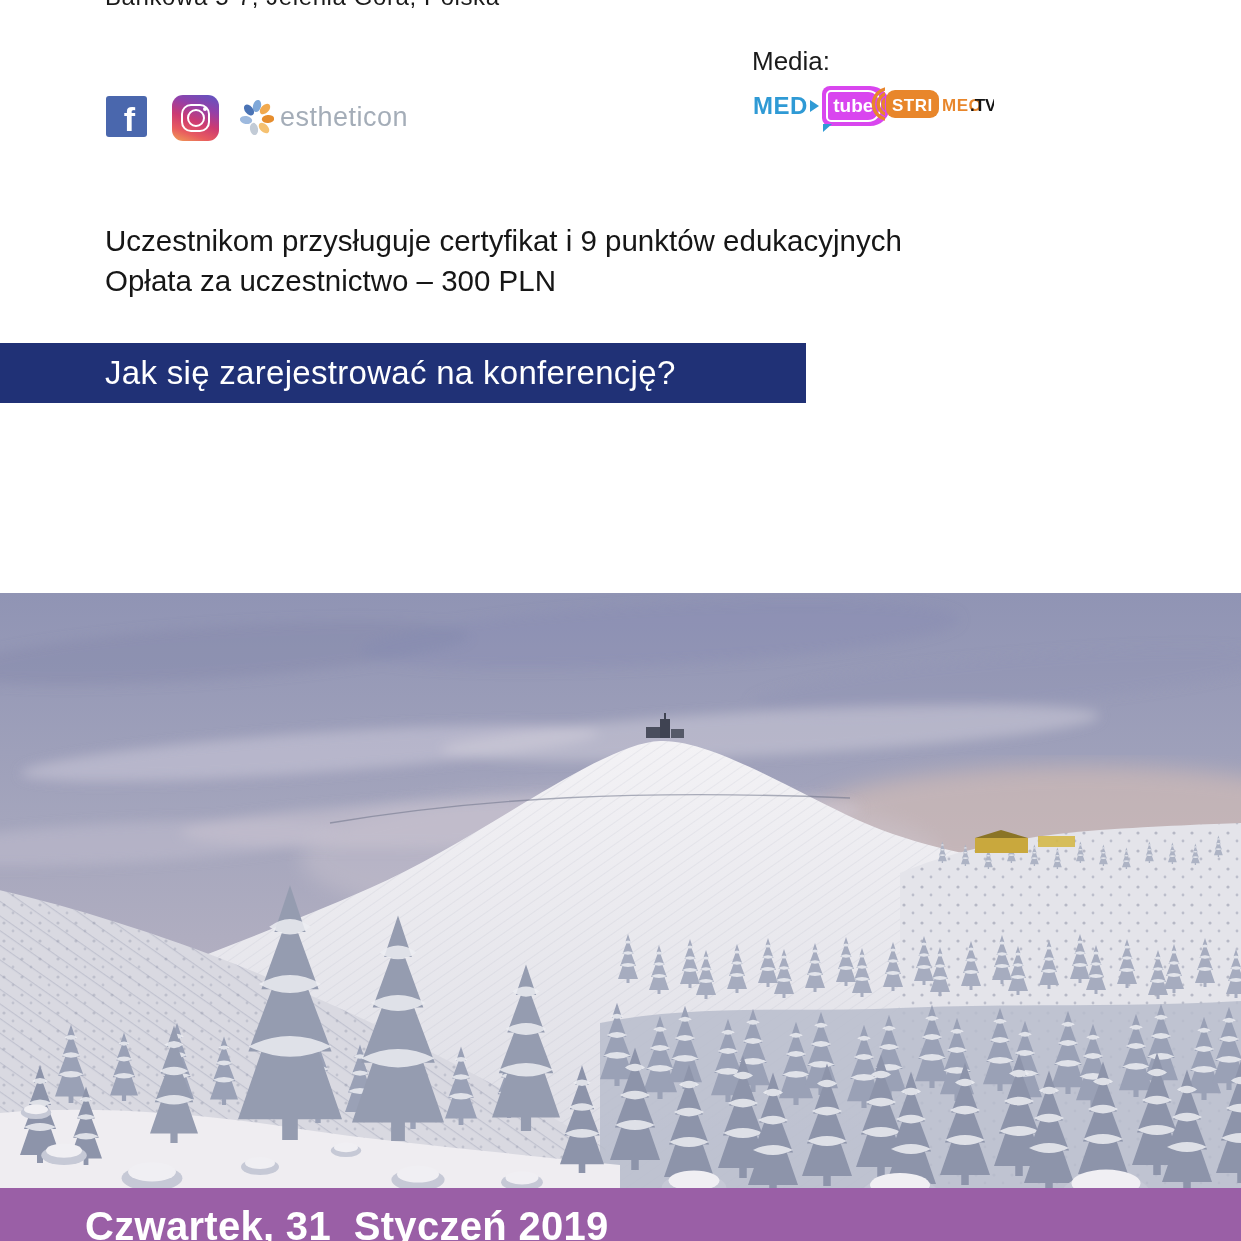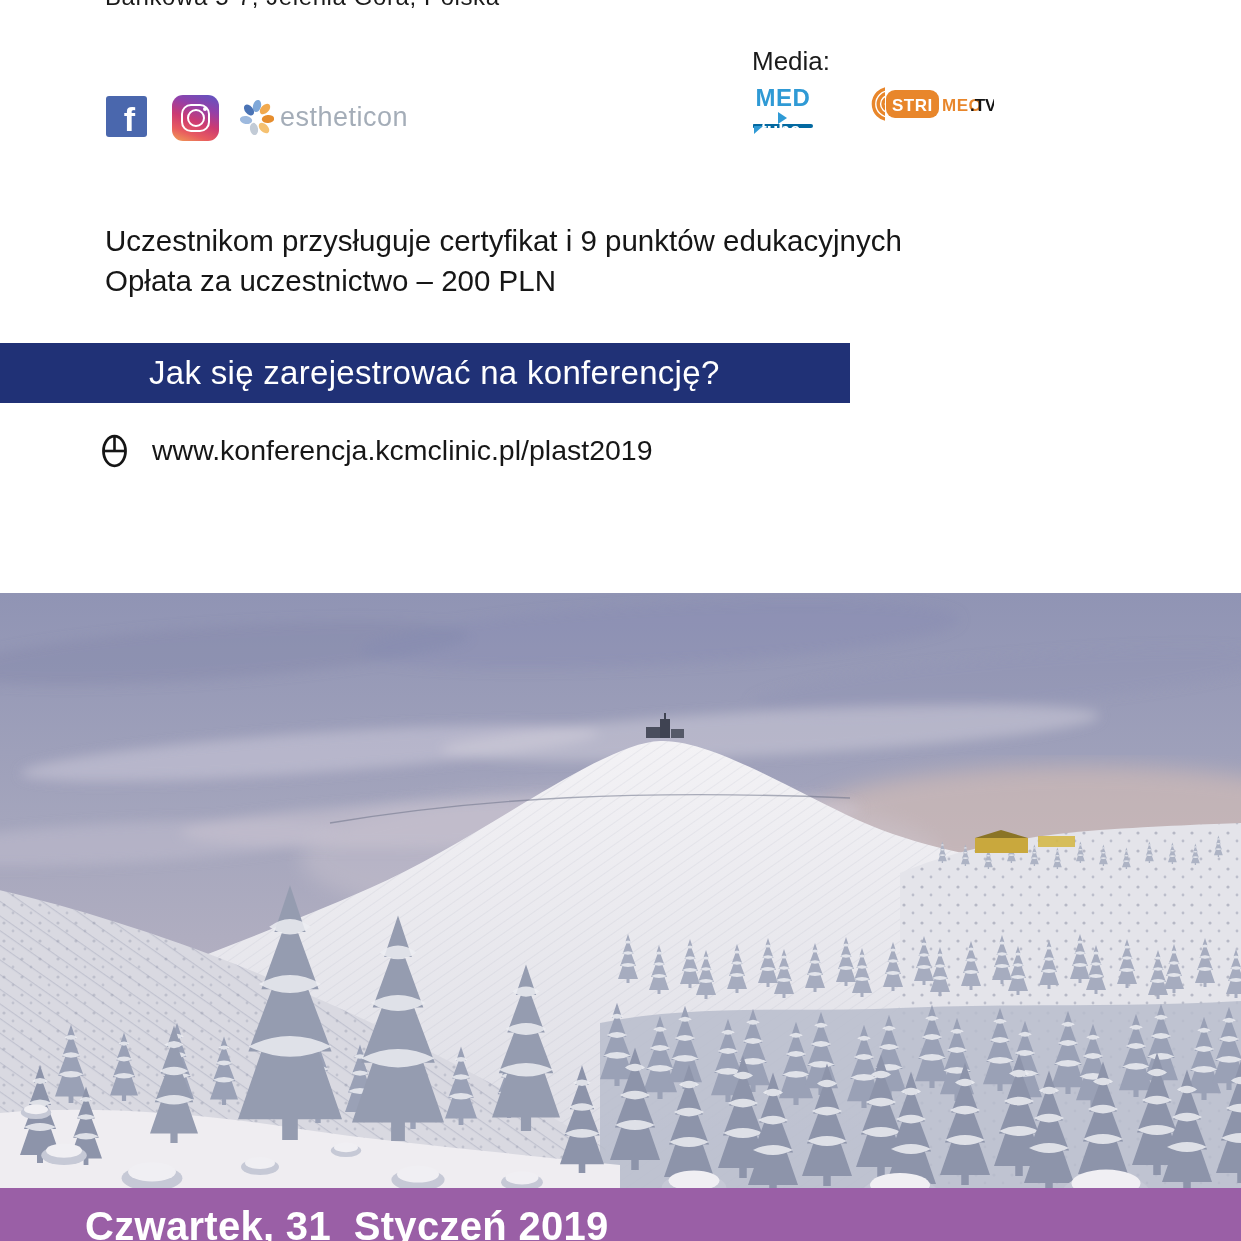--- a/index.html
+++ b/index.html
@@ -23,38 +23,38 @@
       background:linear-gradient(200deg,#5c55c3 0%,#9440a8 30%,#cc3a72 55%,#e85b5f 78%,#f0a055 100%);}
   .ig-frame{position:absolute;inset:9px;border:2.5px solid #fff;border-radius:10px;}
   .ig-lens{position:absolute;left:50%;top:50%;width:14px;height:14px;margin:-9px 0 0 -9px;border:2.5px solid #fff;border-radius:50%;}
   .ig-dot{position:absolute;right:12px;top:12px;width:4px;height:4px;background:#fff;border-radius:50%;}
 
   
   .esthe{position:absolute;left:240px;top:99px;display:flex;align-items:center;}
   .esthe-label{color:#a4adb8;font-size:27px;margin-left:6px;letter-spacing:.5px;text-align:center;}
 
   
-  .medtube{position:absolute;left:753px;top:84px;display:flex;align-items:center;height:44px;flex-direction:column;}
+  .medtube{position:absolute;left:753px;top:84px;display:flex;align-items:center;height:44px;}
   .med{color:#2f9ad5;font-weight:700;font-size:24px;letter-spacing:.5px;}
   .play{width:0;height:0;border-left:9px solid #2f9ad5;border-top:6px solid transparent;border-bottom:6px solid transparent;margin:0 3px 0 2px;}
-  .blob{position:relative;width:60px;height:40px;background:#0369a1;border-radius:8px 20px 20px 8px;}
+  .blob{position:relative;width:60px;height:40px;background:#d946ef;border-radius:8px 20px 20px 8px;padding-left:8px;}
   .blob::after{content:'';position:absolute;left:1px;bottom:-6px;width:0;height:0;
                border-left:9px solid #2f9ad5;border-bottom:8px solid transparent;}
   .blob-inner{position:absolute;inset:4px 9px 4px 4px;border:2px solid #fff;border-radius:5px 13px 13px 5px;
               display:flex;align-items:center;justify-content:center;}
   .tube{color:#fff;font-weight:700;font-size:19px;}
 
   
   .strimeo{position:absolute;left:862px;top:86px;}
 
   
   .info{position:absolute;left:105px;top:221px;font-size:29.5px;line-height:40px;color:#161616;}
 
   
-  .reg-banner{position:absolute;left:0;top:343px;width:806px;height:60px;background:#203176;padding-left:44px;}
+  .reg-banner{position:absolute;left:0;top:343px;width:806px;height:60px;background:#203176;}
   .reg-banner .t{margin-left:105px;line-height:60px;font-size:33px;color:#fff;letter-spacing:.3px;}
 
   
   .contacts{position:absolute;left:101px;top:431px;}
   .c-row{display:flex;align-items:center;height:39px;}
   .c-ico{width:36px;display:flex;align-items:center;}
   .c-val{margin-left:15px;font-size:28.5px;color:#161616;}
 
   
   .photo{position:absolute;left:0;top:593px;width:1241px;height:597px;display:block;}
@@ -118,38 +118,28 @@
       <circle cx="27" cy="18" r="15.6" fill="none" stroke="#e8862b" stroke-width="3.4"></circle>
     </g>
     <rect x="24" y="4" width="53" height="28" rx="9" fill="#e8862b"></rect>
     <text x="30" y="25" font-size="17" font-weight="bold" fill="#ffffff" letter-spacing="0.5">STRI</text>
     <text x="80" y="25" font-size="17" font-weight="bold" fill="#e8862b" letter-spacing="0.5">MEO</text>
     <text x="108" y="25" font-size="17" font-weight="bold" fill="#141414">.TV</text>
   </svg>
 
   <div class="info">
     <div>Uczestnikom przysługuje certyfikat i 9 punktów edukacyjnych</div>
-    <div>Opłata za uczestnictwo – 200 PLN</div>
+    <div>Opłata za uczestnictwo – 300 PLN</div>
   </div>
 
   <div class="reg-banner">
     <div class="t">Jak się zarejestrować na konferencję?</div>
   </div>
 
   <div class="contacts">
-    <div class="c-row">
-      <span class="c-ico">
-        <svg width="27" height="34" viewBox="0 0 27 34">
-          <ellipse cx="13.5" cy="17" rx="11" ry="14.8" fill="none" stroke="#151515" stroke-width="2.8"></ellipse>
-          <line x1="13.5" y1="2.5" x2="13.5" y2="17" stroke="#151515" stroke-width="2.6"></line>
-          <line x1="3" y1="17" x2="24" y2="17" stroke="#151515" stroke-width="2.6"></line>
-        </svg>
-      </span>
-      <span class="c-val">www.konferencja.kcmclinic.pl/plast2019</span>
-    </div>
   </div>
 
   <svg class="photo" viewBox="0 0 1241 597" preserveAspectRatio="none">
     <defs>
       <linearGradient id="sky" x1="0" y1="0" x2="0" y2="1">
         <stop offset="0" stop-color="#9094b4"></stop>
         <stop offset="0.4" stop-color="#a5a6bd"></stop>
         <stop offset="0.75" stop-color="#b9b4c3"></stop>
         <stop offset="1" stop-color="#c7bec5"></stop>
       </linearGradient>

